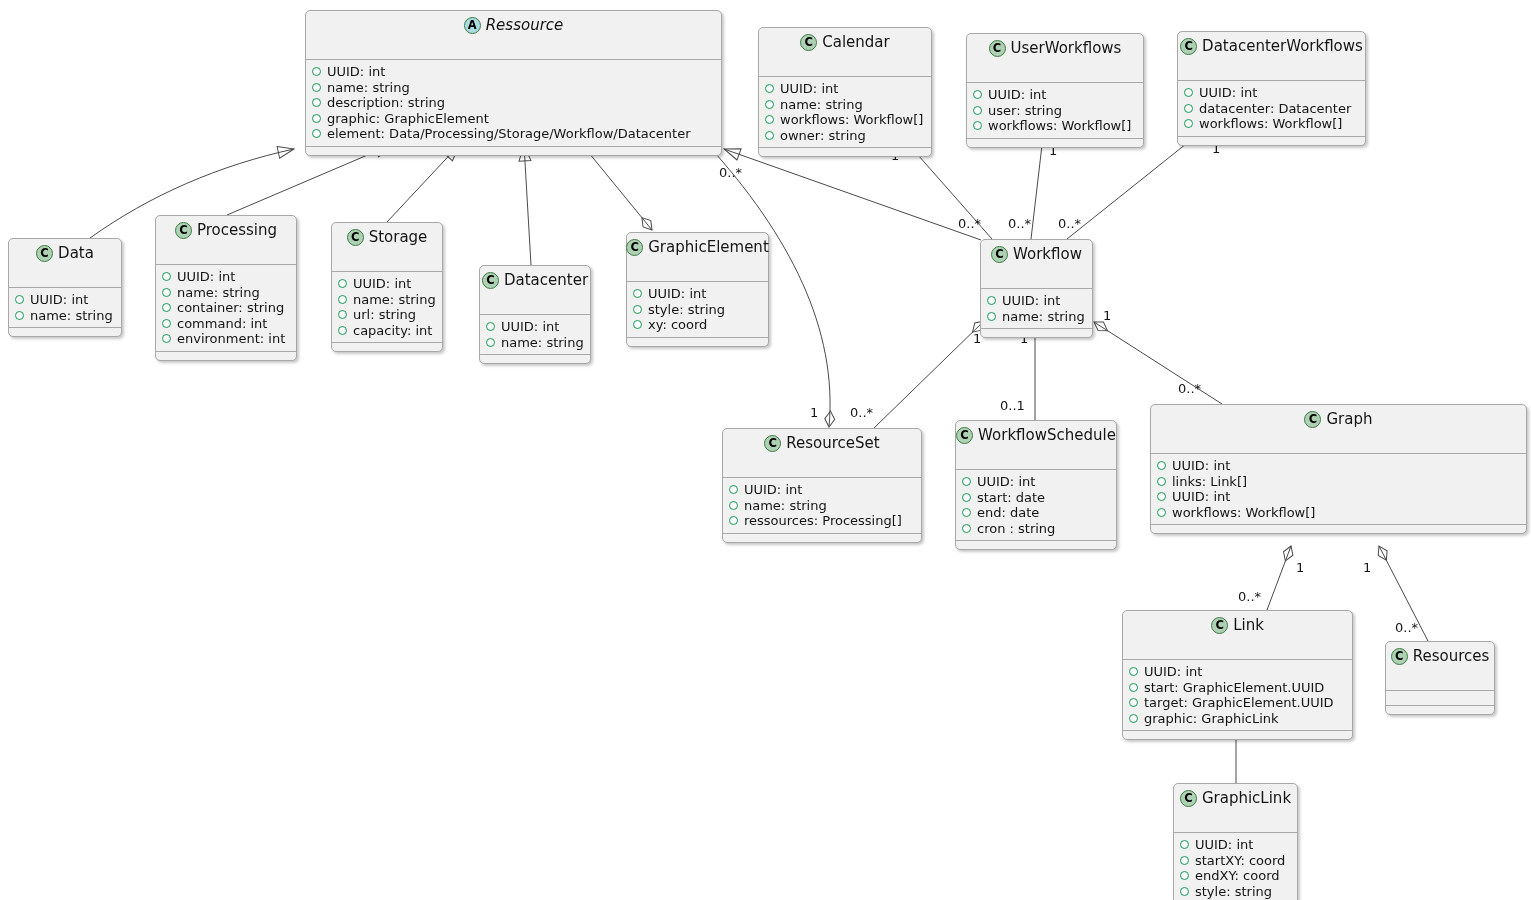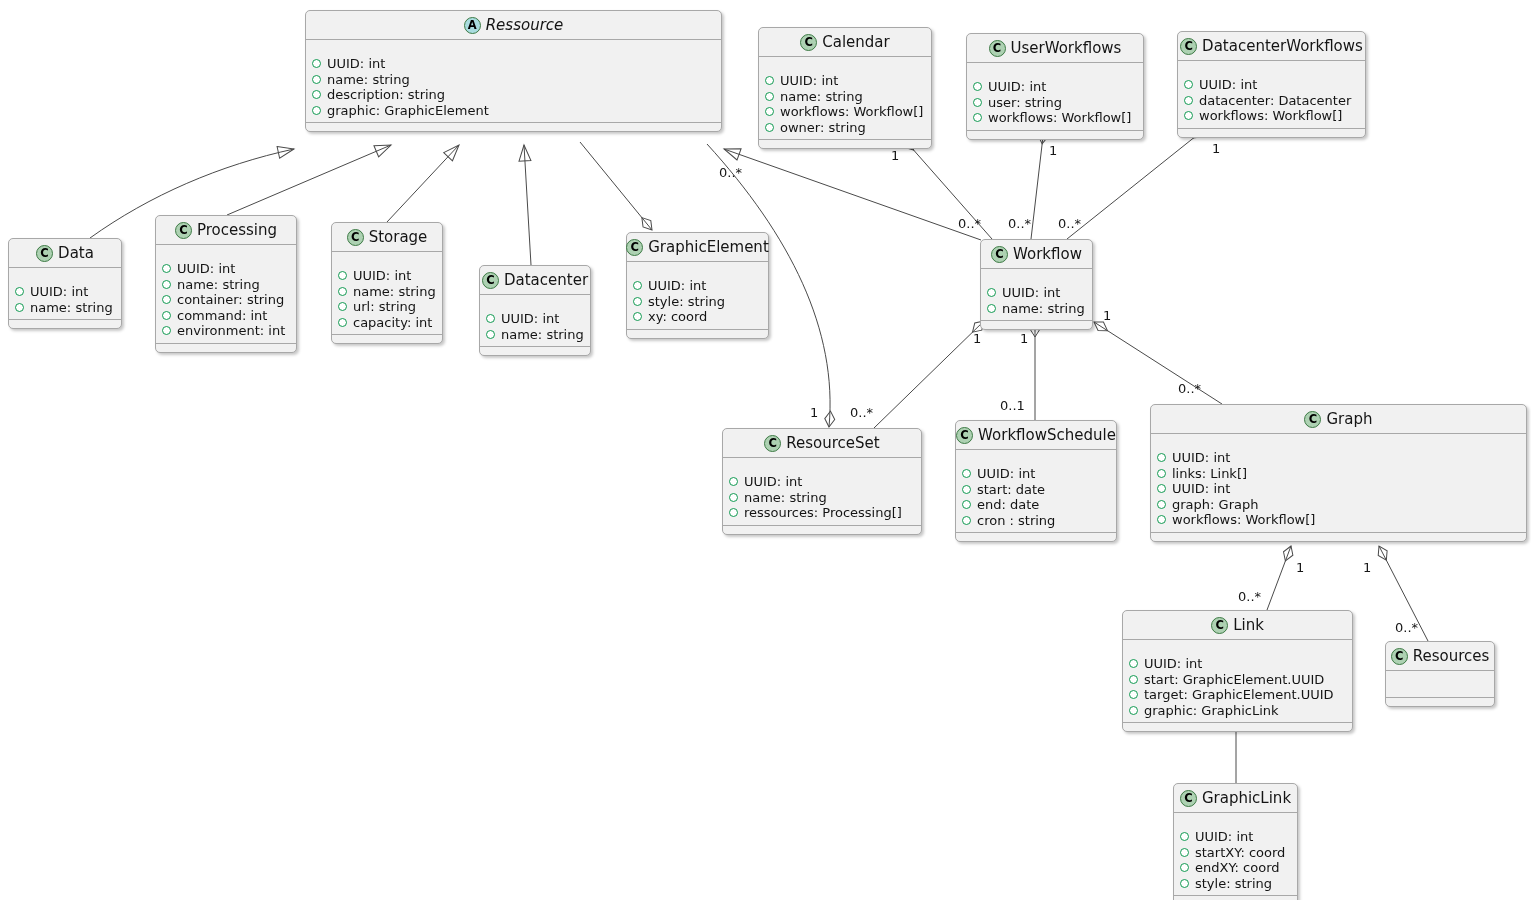--- a/index.html
+++ b/index.html
@@ -13,21 +13,21 @@
              font-size:13px;color:#141414;}
   .uml-title{display:flex;align-items:center;justify-content:center;gap:5px;
              padding:3px 6px;height:22px;white-space:nowrap;}
   .tname{font-size:15px;}
   .uml-class.abstract .tname{font-style:italic;}
   .circ{width:17px;height:17px;border-radius:50%;border:1px solid #3d7a45;
         display:flex;align-items:center;justify-content:center;
         font-weight:bold;font-size:11.5px;flex:0 0 17px;color:#000;box-sizing:border-box;}
   .circ.c{background:#add1b2;}
   .circ.a{background:#a9dcdf;}
-  .uml-attrs{border-top:1px solid #a8a8a8;padding:16px 6px 4px 6px;min-height:6px;}
+  .uml-attrs{border-top:1px solid #a8a8a8;padding:4px 6px 4px 6px;min-height:6px;margin-top:20px;}
   .attr-row{display:flex;align-items:center;gap:6px;line-height:15.5px;white-space:nowrap;}
   .bullet{width:7px;height:7px;border-radius:50%;border:1.5px solid #129a52;
           background:#fff;flex:0 0 7px;box-sizing:content-box;}
   .uml-methods{border-top:1px solid #a8a8a8;height:8px;}
 </style>
 </head>
 <body>
 
 <div class="canvas">
 
@@ -95,20 +95,24 @@
           <span class="attr-text">name: string</span>
         </div>
         <div class="attr-row">
           <span class="bullet"></span>
           <span class="attr-text">description: string</span>
         </div>
         <div class="attr-row">
           <span class="bullet"></span>
           <span class="attr-text">graphic: GraphicElement</span>
         </div>
+        <div class="attr-row">
+          <span class="bullet"></span>
+          <span class="attr-text">element: Data/Processing/Storage/Workflow/Datacenter</span>
+        </div>
       </div>
     <div class="uml-methods"></div>
   </div>
 
   <div class="uml-class" style="left:758px;top:27px;width:172px;">
     <div class="uml-title">
       <span class="circ c">C</span>
       <span class="tname">Calendar</span>
     </div>
     <div class="uml-attrs">
@@ -369,24 +373,20 @@
         <div class="attr-row">
           <span class="bullet"></span>
           <span class="attr-text">links: Link[]</span>
         </div>
         <div class="attr-row">
           <span class="bullet"></span>
           <span class="attr-text">UUID: int</span>
         </div>
         <div class="attr-row">
           <span class="bullet"></span>
-          <span class="attr-text">graph: Graph</span>
-        </div>
-        <div class="attr-row">
-          <span class="bullet"></span>
           <span class="attr-text">workflows: Workflow[]</span>
         </div>
       </div>
     <div class="uml-methods"></div>
   </div>
 
   <div class="uml-class" style="left:1122px;top:610px;width:229px;">
     <div class="uml-title">
       <span class="circ c">C</span>
       <span class="tname">Link</span>

